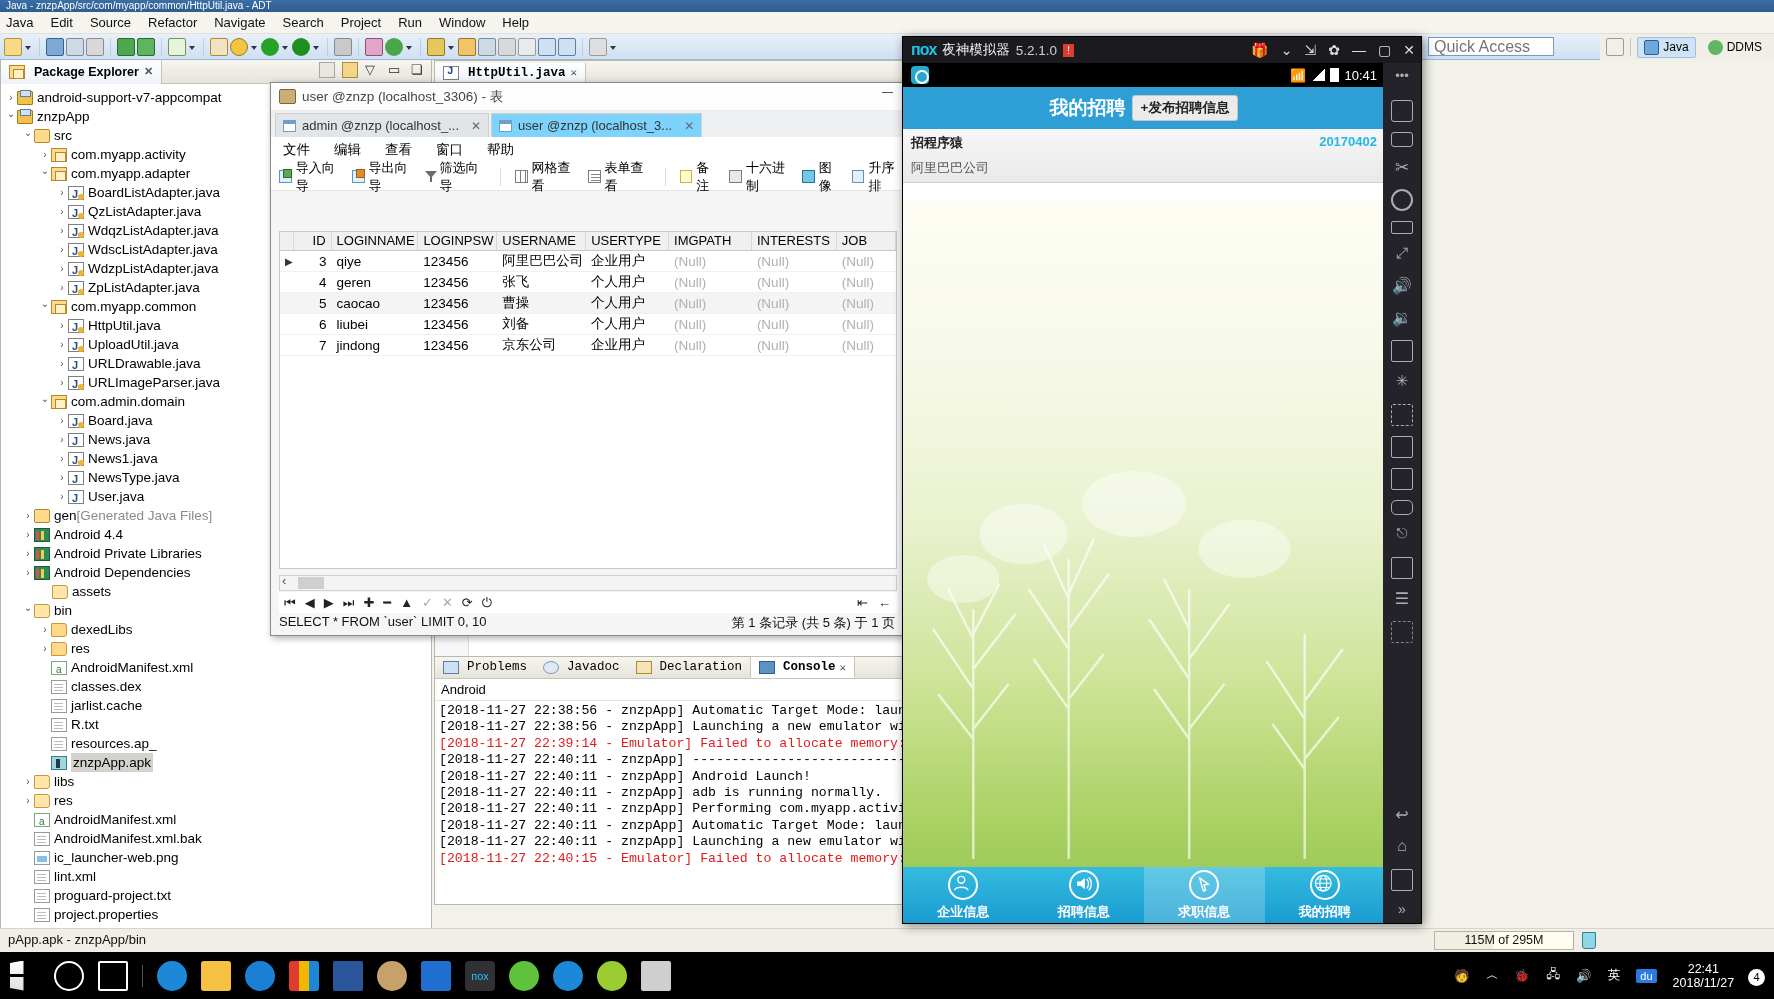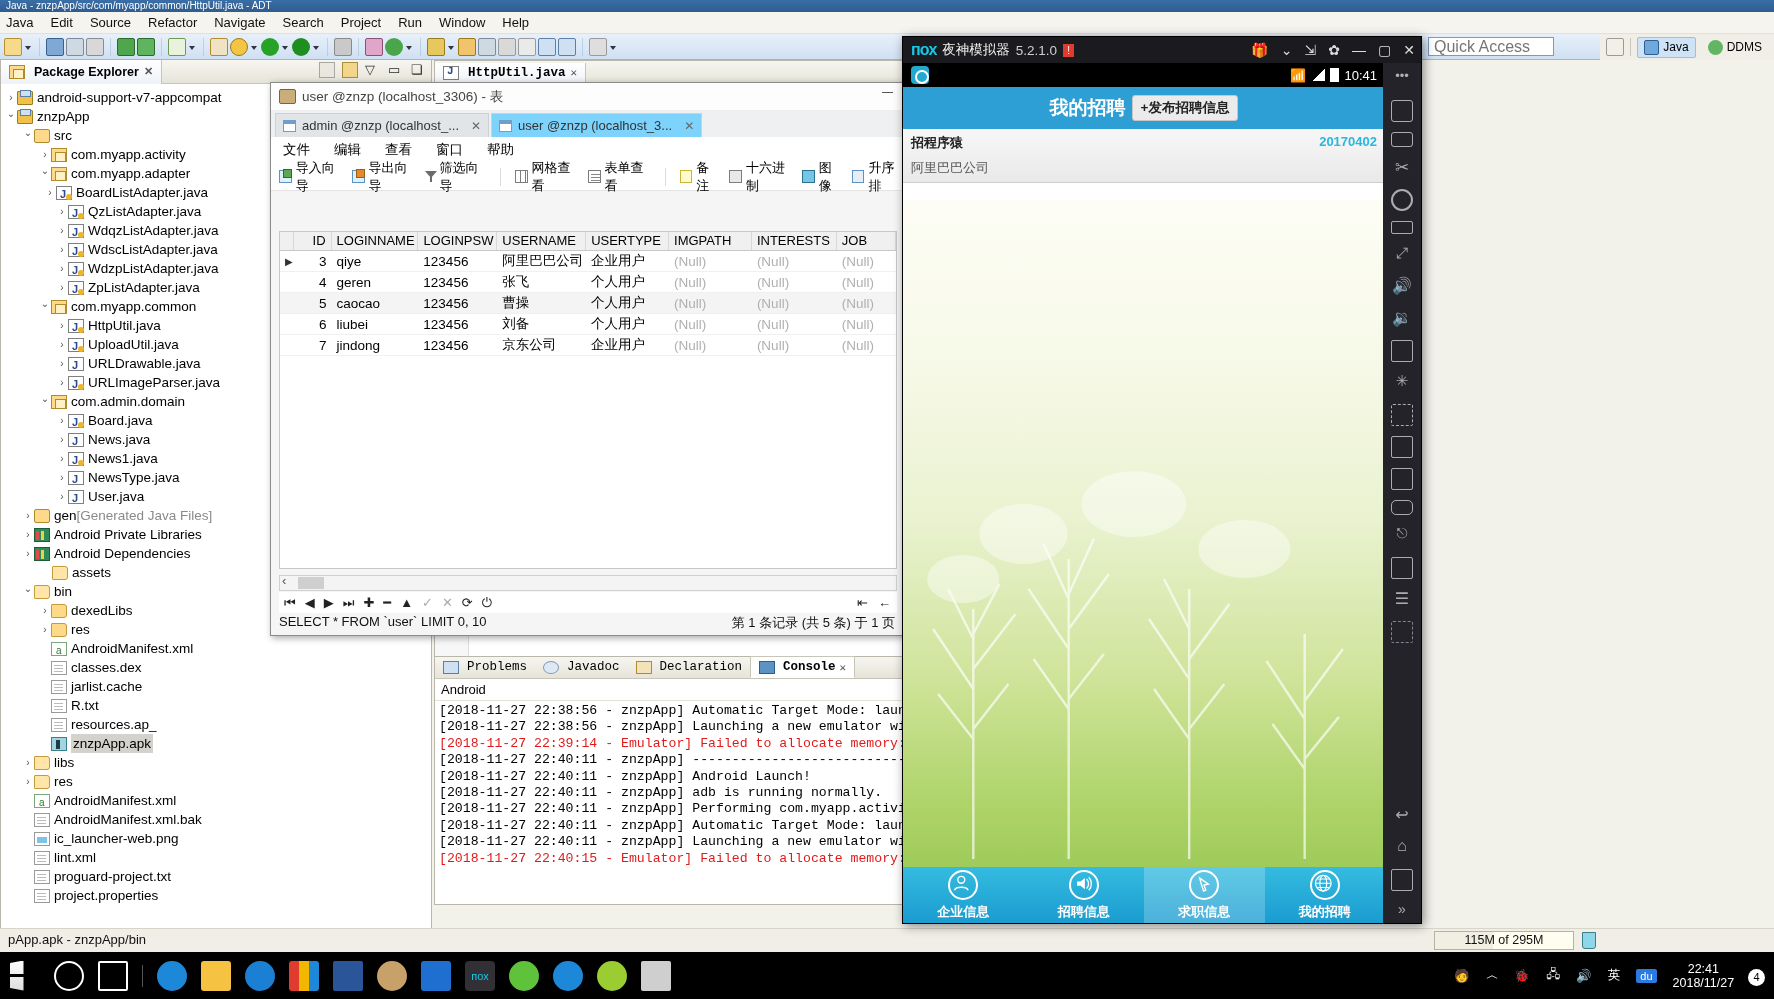--- a/index.html
+++ b/index.html
@@ -325,21 +325,21 @@
           <div class="node" style="padding-left: 38px;">
             <span class="arrow closed"></span>
             <span class="ico i-pkg"></span>
             <span class="lbl">com.myapp.activity</span>
           </div>
           <div class="node" style="padding-left: 38px;">
             <span class="arrow open"></span>
             <span class="ico i-pkg"></span>
             <span class="lbl">com.myapp.adapter</span>
           </div>
-          <div class="node" style="padding-left: 43px;">
+          <div class="node" style="padding-left: 55px;">
             <span class="arrow closed"></span>
             <span class="ico i-javab"></span>
             <span class="lbl">BoardListAdapter.java</span>
           </div>
           <div class="node" style="padding-left: 55px;">
             <span class="arrow closed"></span>
             <span class="ico i-javab"></span>
             <span class="lbl">QzListAdapter.java</span>
           </div>
           <div class="node" style="padding-left: 55px;">
@@ -415,20 +415,25 @@
           <div class="node" style="padding-left: 55px;">
             <span class="arrow closed"></span>
             <span class="ico i-java"></span>
             <span class="lbl">User.java</span>
           </div>
           <div class="node" style="padding-left: 21px;">
             <span class="arrow closed"></span>
             <span class="ico i-src"></span>
             <span class="lbl">gen </span>
             <span class="lbl gray">[Generated Java Files]</span>
+          </div>
+          <div class="node" style="padding-left: 21px;">
+            <span class="arrow closed"></span>
+            <span class="ico i-lib"></span>
+            <span class="lbl">Android 4.4</span>
           </div>
           <div class="node" style="padding-left: 21px;">
             <span class="arrow closed"></span>
             <span class="ico i-lib"></span>
             <span class="lbl">Android Private Libraries</span>
           </div>
           <div class="node" style="padding-left: 21px;">
             <span class="arrow closed"></span>
             <span class="ico i-lib"></span>
             <span class="lbl">Android Dependencies</span>

